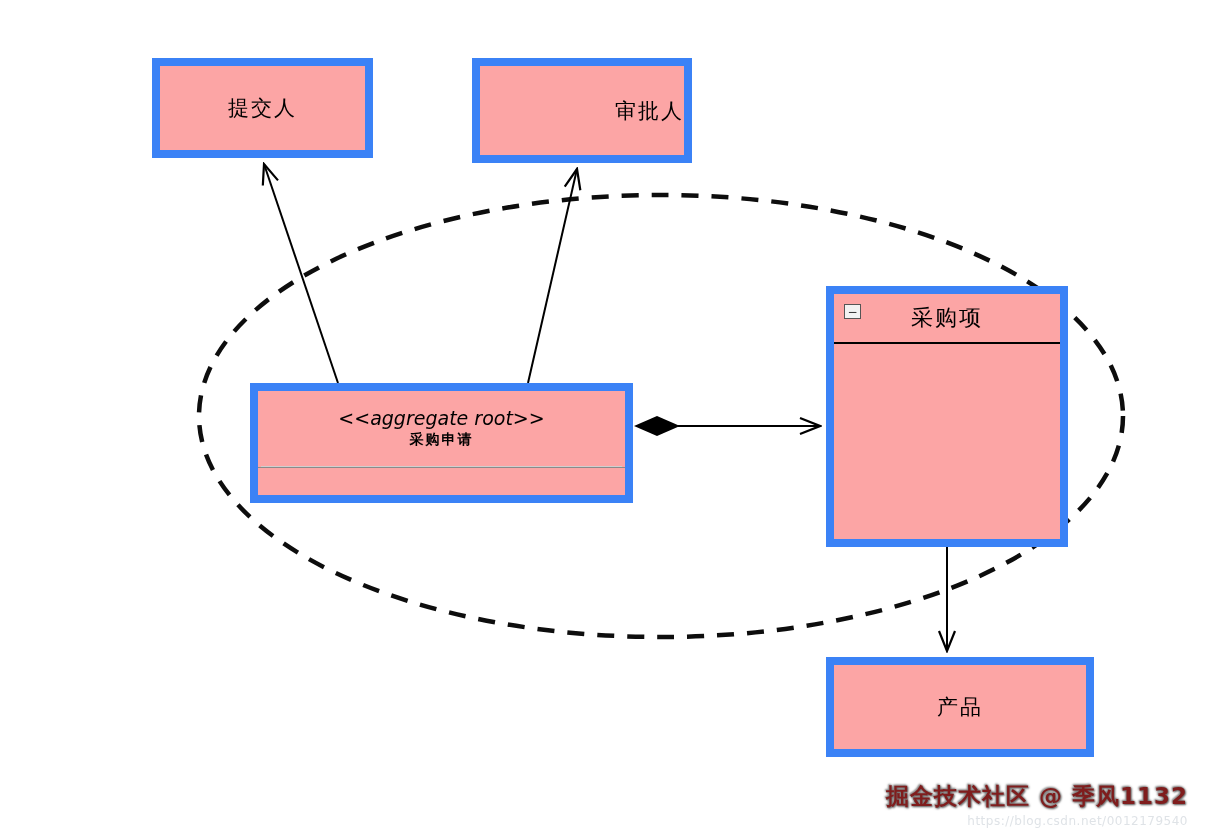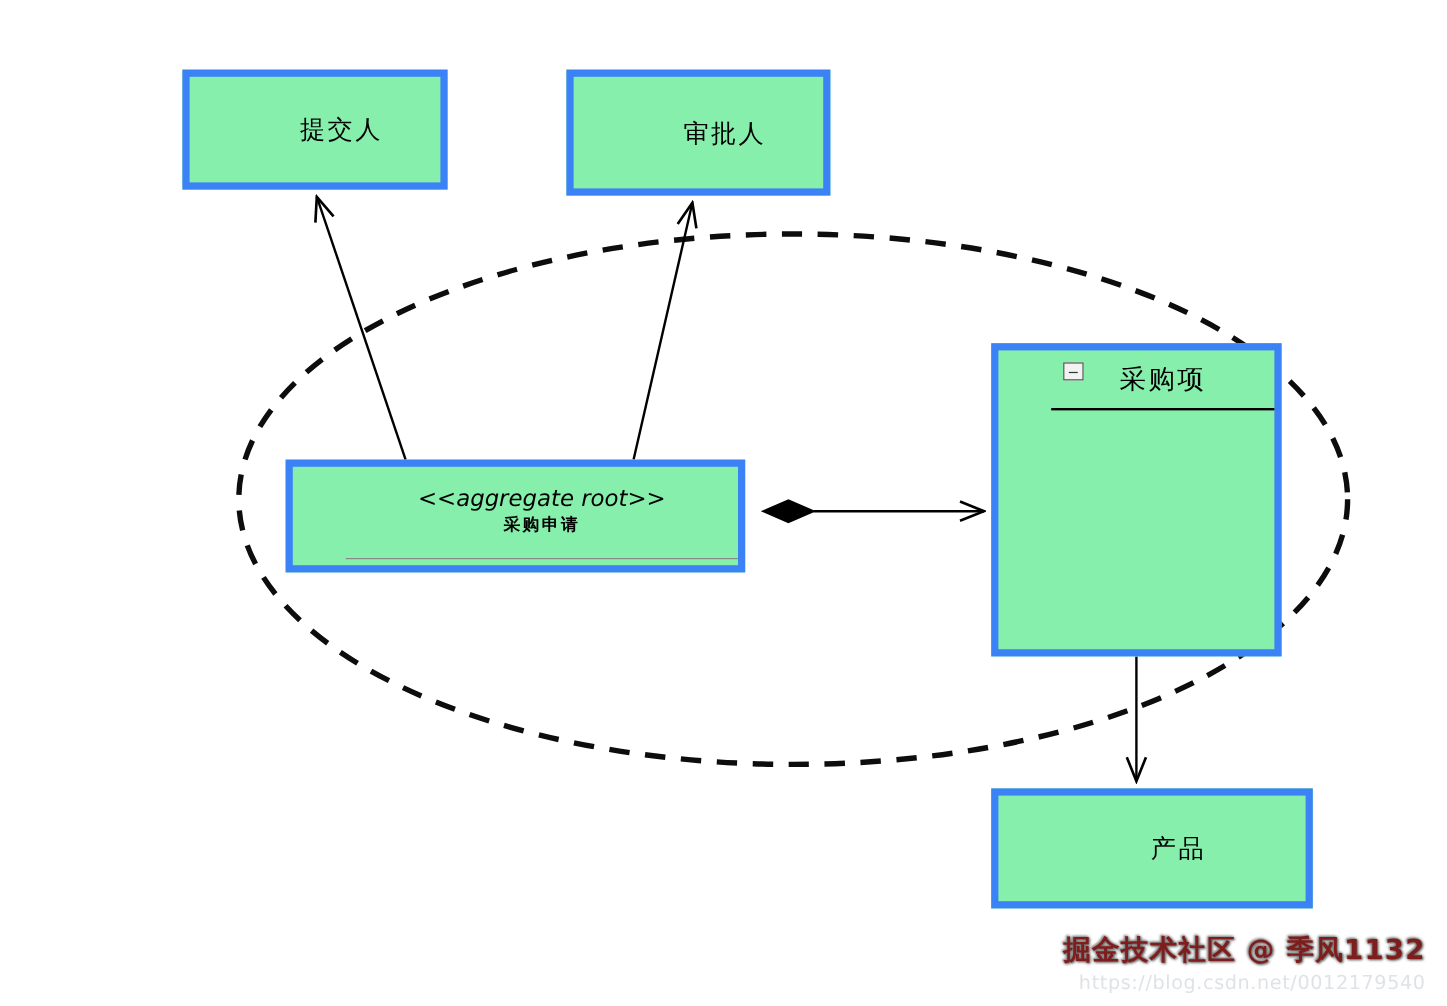--- a/index.html
+++ b/index.html
@@ -16,28 +16,27 @@
     overflow: hidden;
   }
   #wires {
     position: absolute;
     left: 0; top: 0;
     width: 1206px; height: 838px;
     z-index: 0;
   }
   .box {
     position: absolute;
-    background: #86efac;
-    border: 6px solid #3b82f6;
+    background: #fca5a5;
+    border: 8px solid #3b82f6;
     box-sizing: border-box;
     z-index: 1;
     display: flex;
     align-items: center;
     justify-content: center;
-    padding-left: 44px;
   }
   .simple-label {
     font-size: 21px;
     color: #000000;
     letter-spacing: 2px;
   }
   
   #box-aggregate {
     flex-direction: column;
     align-items: stretch;
@@ -126,21 +125,21 @@
   }
   .wm-line1 {
     font-size: 23px;
     font-weight: 600;
     color: #7f1d1d;
     text-shadow: 1px 1px 2px #6b6b6b, -1px -1px 2px #8a8a8a, 0 0 3px #777777;
     letter-spacing: 1px;
   }
   .wm-line2 {
     margin-top: 2px;
-    font-size: 16px;
+    font-size: 12px;
     color: #dfe3e7;
     letter-spacing: .5px;
   }
 </style>
 </head>
 <body>
 
 <div id="stage">
 
   <svg id="wires" viewBox="0 0 1206 838" xmlns="http://www.w3.org/2000/svg">
@@ -159,25 +158,25 @@
     <polygon points="634,426 657,416 680,426 657,436" fill="#000"></polygon>
     <line x1="678" y1="426" x2="820" y2="426" stroke="#000" stroke-width="2" marker-end="url(#openArrow)"></line>
 
     <line x1="947" y1="547" x2="947" y2="651" stroke="#000" stroke-width="2" marker-end="url(#openArrow)"></line>
   </svg>
 
   <div class="box" id="box-submitter" style="left:152px; top:58px; width:221px; height:100px;">
     <span class="simple-label">提交人</span>
   </div>
 
-  <div class="box" id="box-approver" style="left:472px; top:58px; width:220px; height:105px;">
+  <div class="box" id="box-approver" style="left:472px; top:58px; width:220px; height:105px;justify-content:flex-end;">
     <span class="simple-label">审批人</span>
   </div>
 
-  <div class="box" id="box-aggregate" style="left:238px; top:383px; width:383px; height:94px;">
+  <div class="box" id="box-aggregate" style="left:250px; top:383px; width:383px; height:120px;">
     <div class="agg-name-compartment">
       <span class="stereotype">&lt;&lt;aggregate root&gt;&gt;</span>
       <span class="agg-title">采购申请</span>
     </div>
     <div class="agg-empty-compartment"></div>
   </div>
 
   <div class="box" id="box-purchase-item" style="left:826px; top:286px; width:242px; height:261px;">
     <div class="class-header">
       <span class="collapse-icon">−</span>

